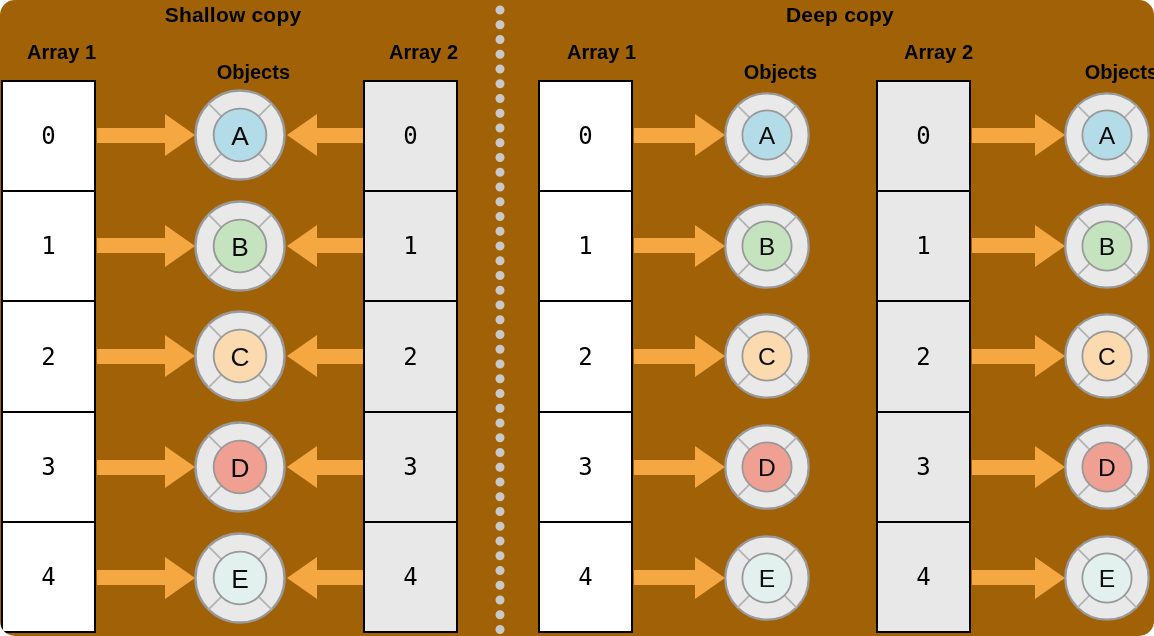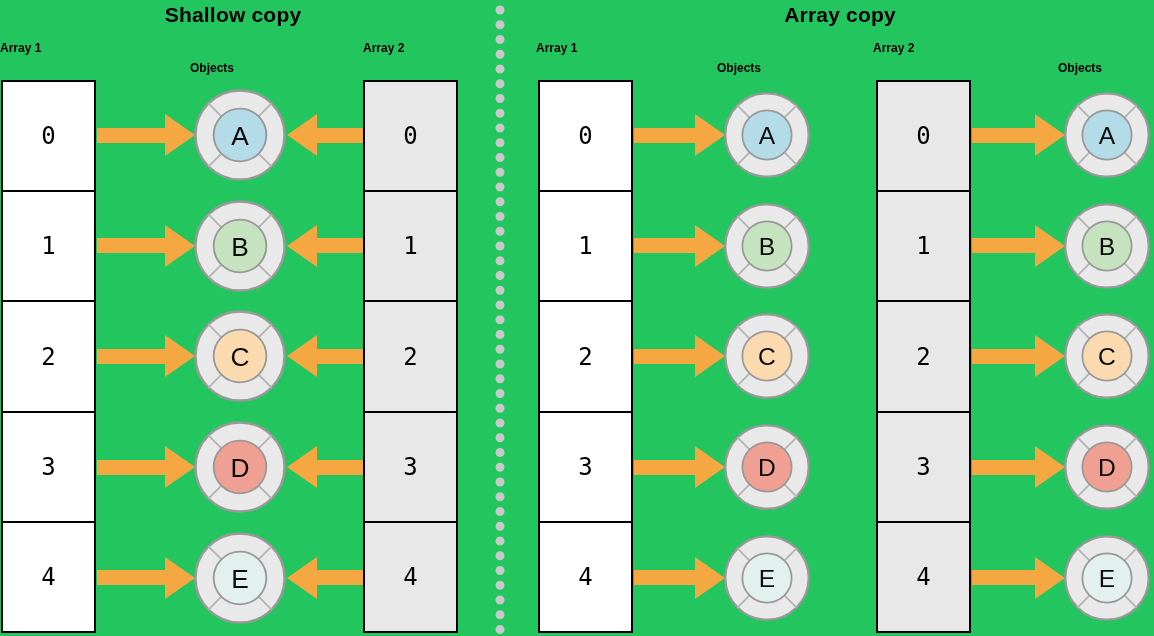--- a/index.html
+++ b/index.html
@@ -1,25 +1,25 @@
 <!DOCTYPE html>
 <html style="--arrow: #f5a742;"><head>
 <meta charset="utf-8">
 <style>
   html,body{margin:0;padding:0;background:#fff;}
   .stage{
-    position:relative;width:1154px;height:636px;background:#22c55e;
-    font-family:"Liberation Sans",sans-serif;overflow:hidden;color:#000;
+    position:relative;width:1154px;height:636px;background:#a16207;
+    font-family:"Liberation Sans",sans-serif;overflow:hidden;color:#000;border-radius:15px;
   }
   .title{
     position:absolute;top:3px;margin:0;font-size:21px;font-weight:bold;
     text-align:center;letter-spacing:.2px;
   }
   .col-label{
-    position:absolute;top:41px;font-size:12px;font-weight:bold;text-align:left;white-space:nowrap;
+    position:absolute;top:41px;font-size:20px;font-weight:bold;text-align:right;white-space:nowrap;
   }
   .col-label.obj{top:61px;font-weight:bold;}
   
   .array-col{
     position:absolute;top:80px;height:553px;width:95px;box-sizing:border-box;
     border:2px solid #000;display:flex;flex-direction:column;background:#fff;
   }
   .array-col.gray{background:#e8e8e8;}
   .cell{
     flex:1;display:flex;align-items:center;justify-content:center;
@@ -252,21 +252,21 @@
         </div>
 
     </div>
   </section>
 
   <svg class="divider" width="10" height="636" style="left:495px;">
     <line x1="5" y1="10" x2="5" y2="630" stroke="#c9c9c9"></line>
   </svg>
 
   <section>
-    <h2 class="title" style="left:740px;width:200px;">Array copy</h2>
+    <h2 class="title" style="left:740px;width:200px;">Deep copy</h2>
 
     <div class="col-label" style="left:536px;width:100px;">Array 1</div>
     <div class="col-label obj" style="left:717px;width:100px;">Objects</div>
     <div class="col-label" style="left:873px;width:100px;">Array 2</div>
     <div class="col-label obj" style="left:1058px;width:100px;">Objects</div>
 
     <div class="array-col" style="left:538px;">
 
         <div class="cell">
           <span>0</span>

